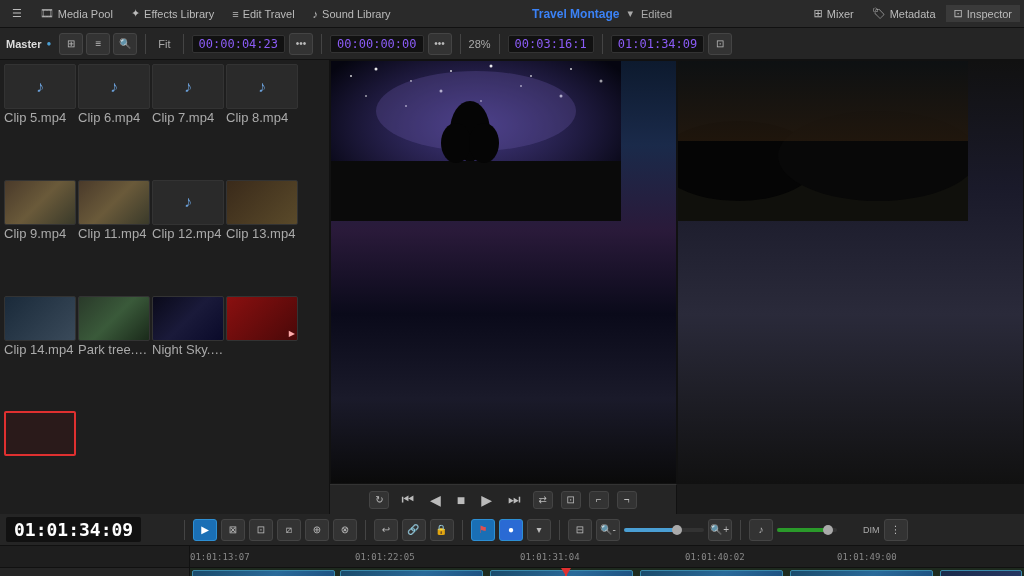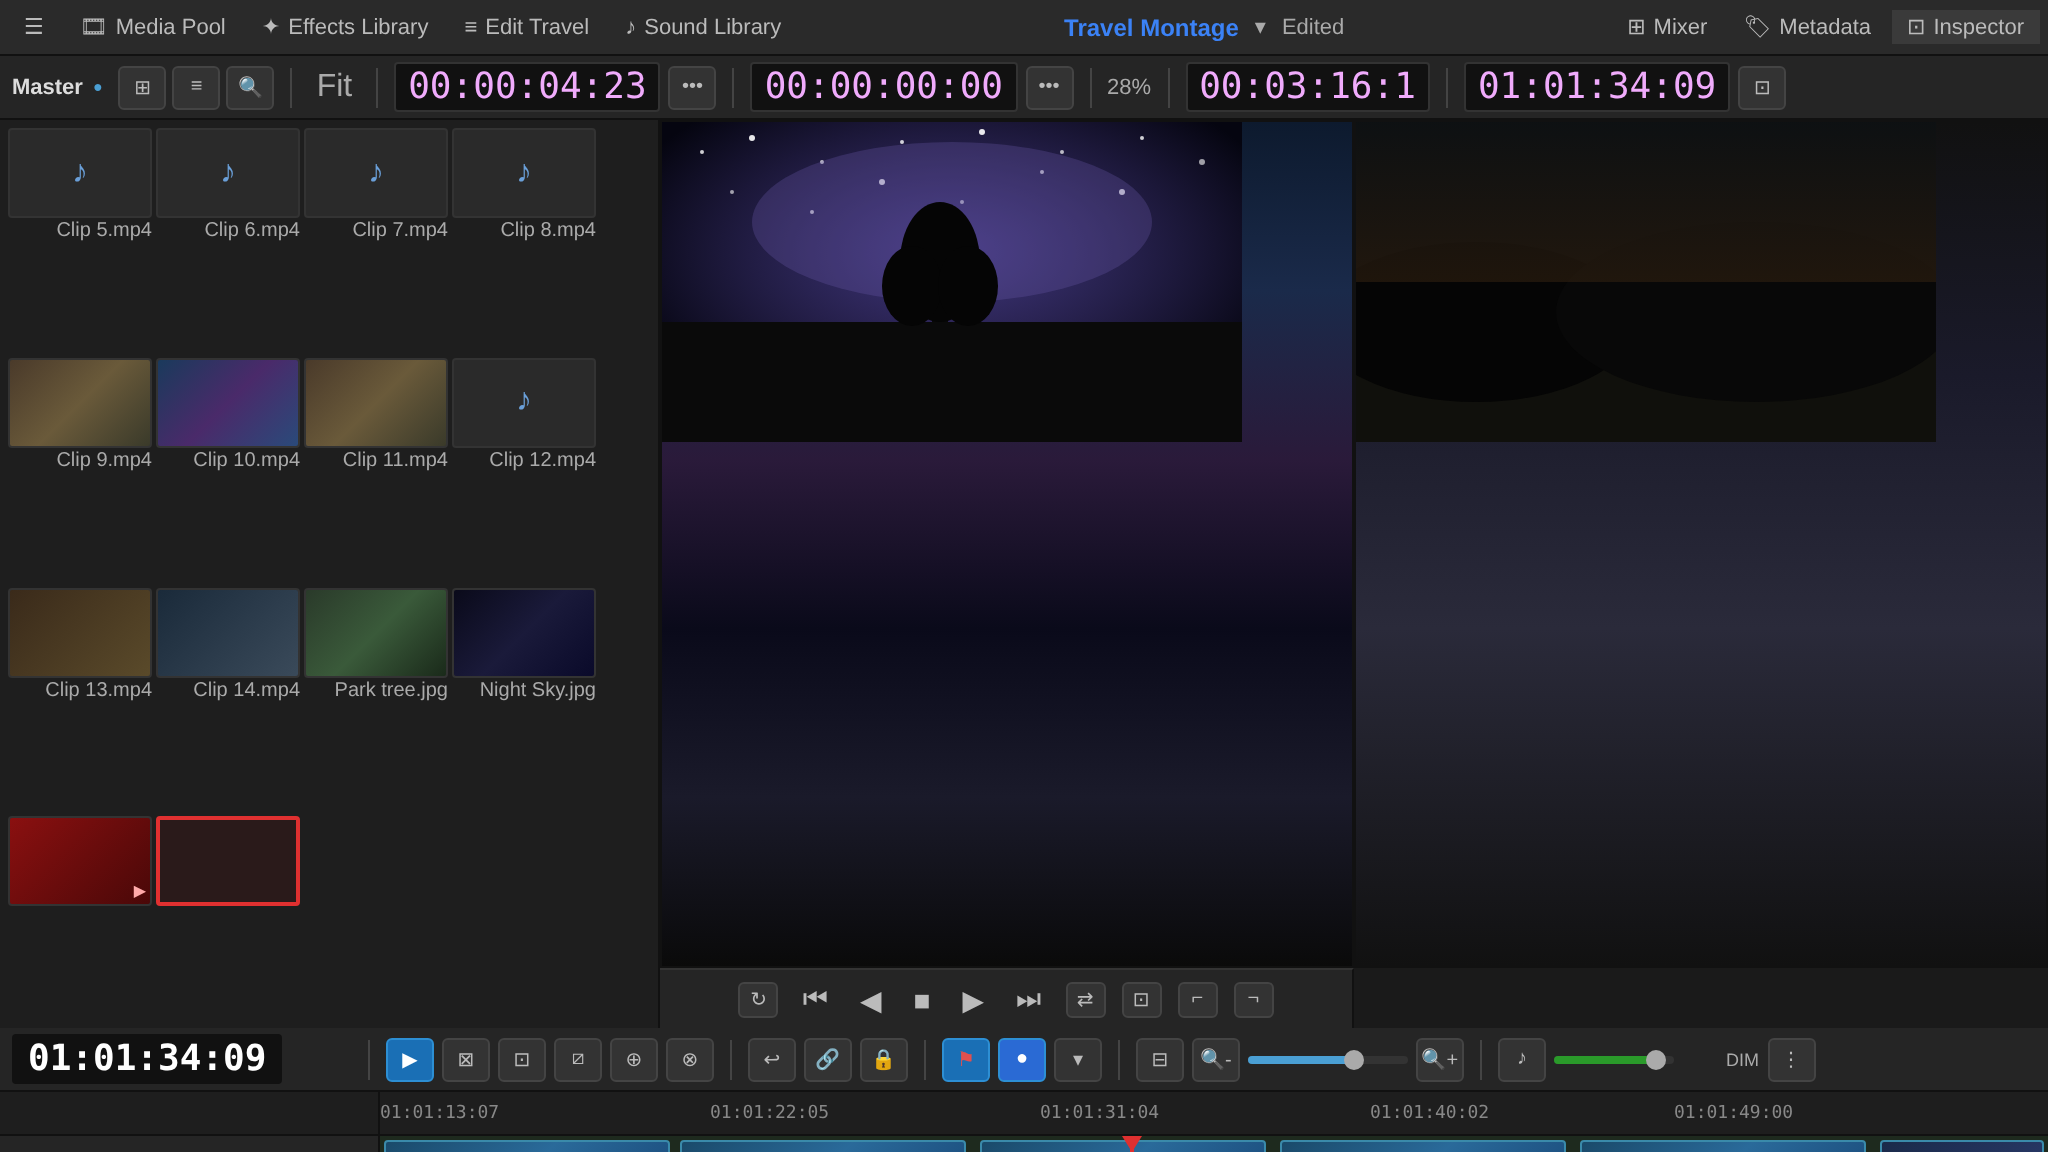--- a/index.html
+++ b/index.html
@@ -31,23 +31,23 @@
     .toolbar-section { display: flex; align-items: center; gap: 3px; }
     .toolbar-sep { width: 1px; height: 20px; background: #444; margin: 0 4px; }
     .tb-btn {
       width: 24px; height: 22px; background: #333; border: 1px solid #444;
       border-radius: 3px; display: flex; align-items: center; justify-content: center;
       cursor: pointer; color: #bbb; font-size: 10px;
     }
     .tb-btn.active { background: #1a6fb5; border-color: #2d8fd4; color: #fff; }
     .timecode-display {
       background: #111; border: 1px solid #333; padding: 1px 6px;
-      font-family: monospace; font-size: 18px; color: #f0abfc; border-radius: 2px;
-    }
-    .fit-label { color: #aaa; font-size: 16px; padding: 0 4px; }
+      font-family: monospace; font-size: 12px; color: #8b5cf6; border-radius: 2px;
+    }
+    .fit-label { color: #aaa; font-size: 11px; padding: 0 4px; }
 
     
     .main-content {
       display: flex; height: calc(576px - 28px - 32px - 32px - 30px);
     }
 
     
     .media-pool {
       width: 330px; background: #1e1e1e; border-right: 1px solid #111;
       display: flex; flex-direction: column;
@@ -58,21 +58,21 @@
       overflow-y: auto; flex: 1;
     }
     .clip-thumb {
       width: 72px; display: flex; flex-direction: column; cursor: pointer;
     }
     .thumb-box {
       width: 72px; height: 45px; background: #2a2a2a; border: 1px solid #333;
       border-radius: 2px; display: flex; align-items: center; justify-content: center;
       overflow: hidden; position: relative;
     }
-    .thumb-label { font-size: 10px; color: #aaa; text-align: right; padding: 1px 0; white-space: nowrap; overflow: hidden; text-overflow: ellipsis; }
+    .thumb-label { font-size: 13px; color: #aaa; text-align: left; padding: 1px 0; white-space: nowrap; overflow: hidden; text-overflow: ellipsis; }
     .music-icon { color: #6a9fd8; font-size: 16px; }
 
     
     .thumb-sky { background: linear-gradient(135deg, #1a3a5c, #4a2a6a, #2a4a7a); }
     .thumb-desert { background: linear-gradient(135deg, #4a3a2a, #6a5a3a, #3a3a2a); }
     .thumb-night { background: linear-gradient(135deg, #0a0a1a, #1a1a3a, #0a0a2a); }
     .thumb-tree { background: linear-gradient(135deg, #2a3a2a, #3a5a3a, #1a2a1a); }
     .thumb-red { background: #8a1a1a; }
     .thumb-selected { border: 2px solid #e03030 !important; }
 
@@ -274,24 +274,20 @@
       <div class="clip-thumb">
         <div class="thumb-box">
             <span class="music-icon">♪</span>
           </div>
         <div class="thumb-label">Clip 8.mp4</div>
       </div>
 
       <div class="clip-thumb">
         <div class="thumb-box thumb-desert"></div>
         <div class="thumb-label">Clip 9.mp4</div>
-      </div>
-      <div class="clip-thumb">
-        <div class="thumb-box thumb-sky"></div>
-        <div class="thumb-label">Clip 10.mp4</div>
       </div>
       <div class="clip-thumb">
         <div class="thumb-box thumb-desert"></div>
         <div class="thumb-label">Clip 11.mp4</div>
       </div>
       <div class="clip-thumb">
         <div class="thumb-box">
             <span class="music-icon">♪</span>
           </div>
         <div class="thumb-label">Clip 12.mp4</div>

